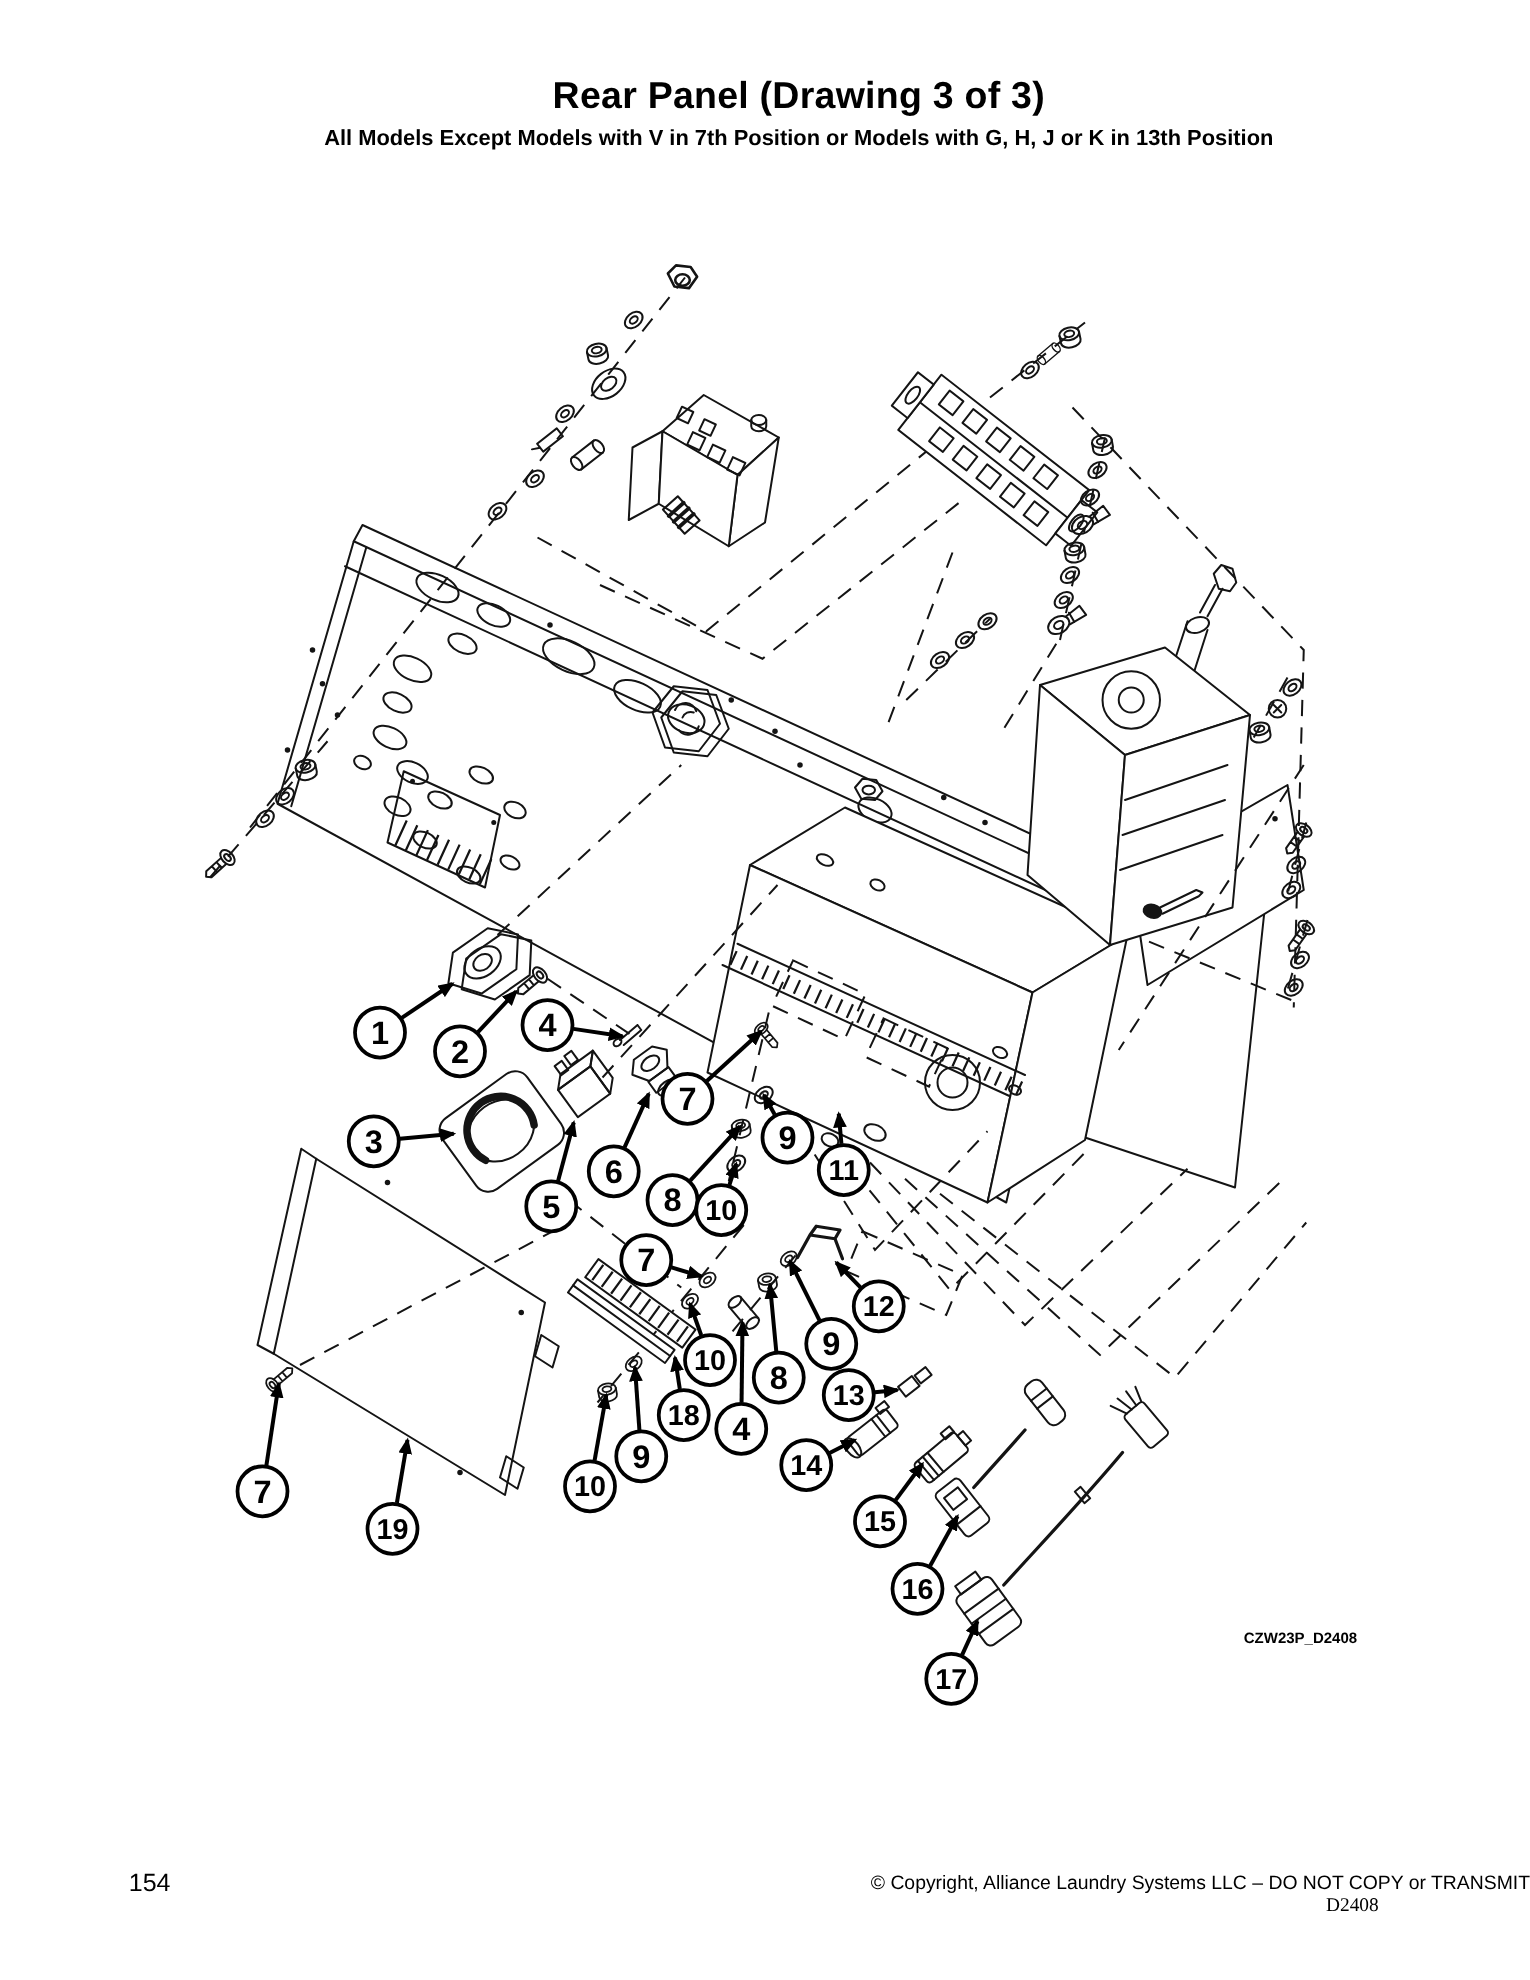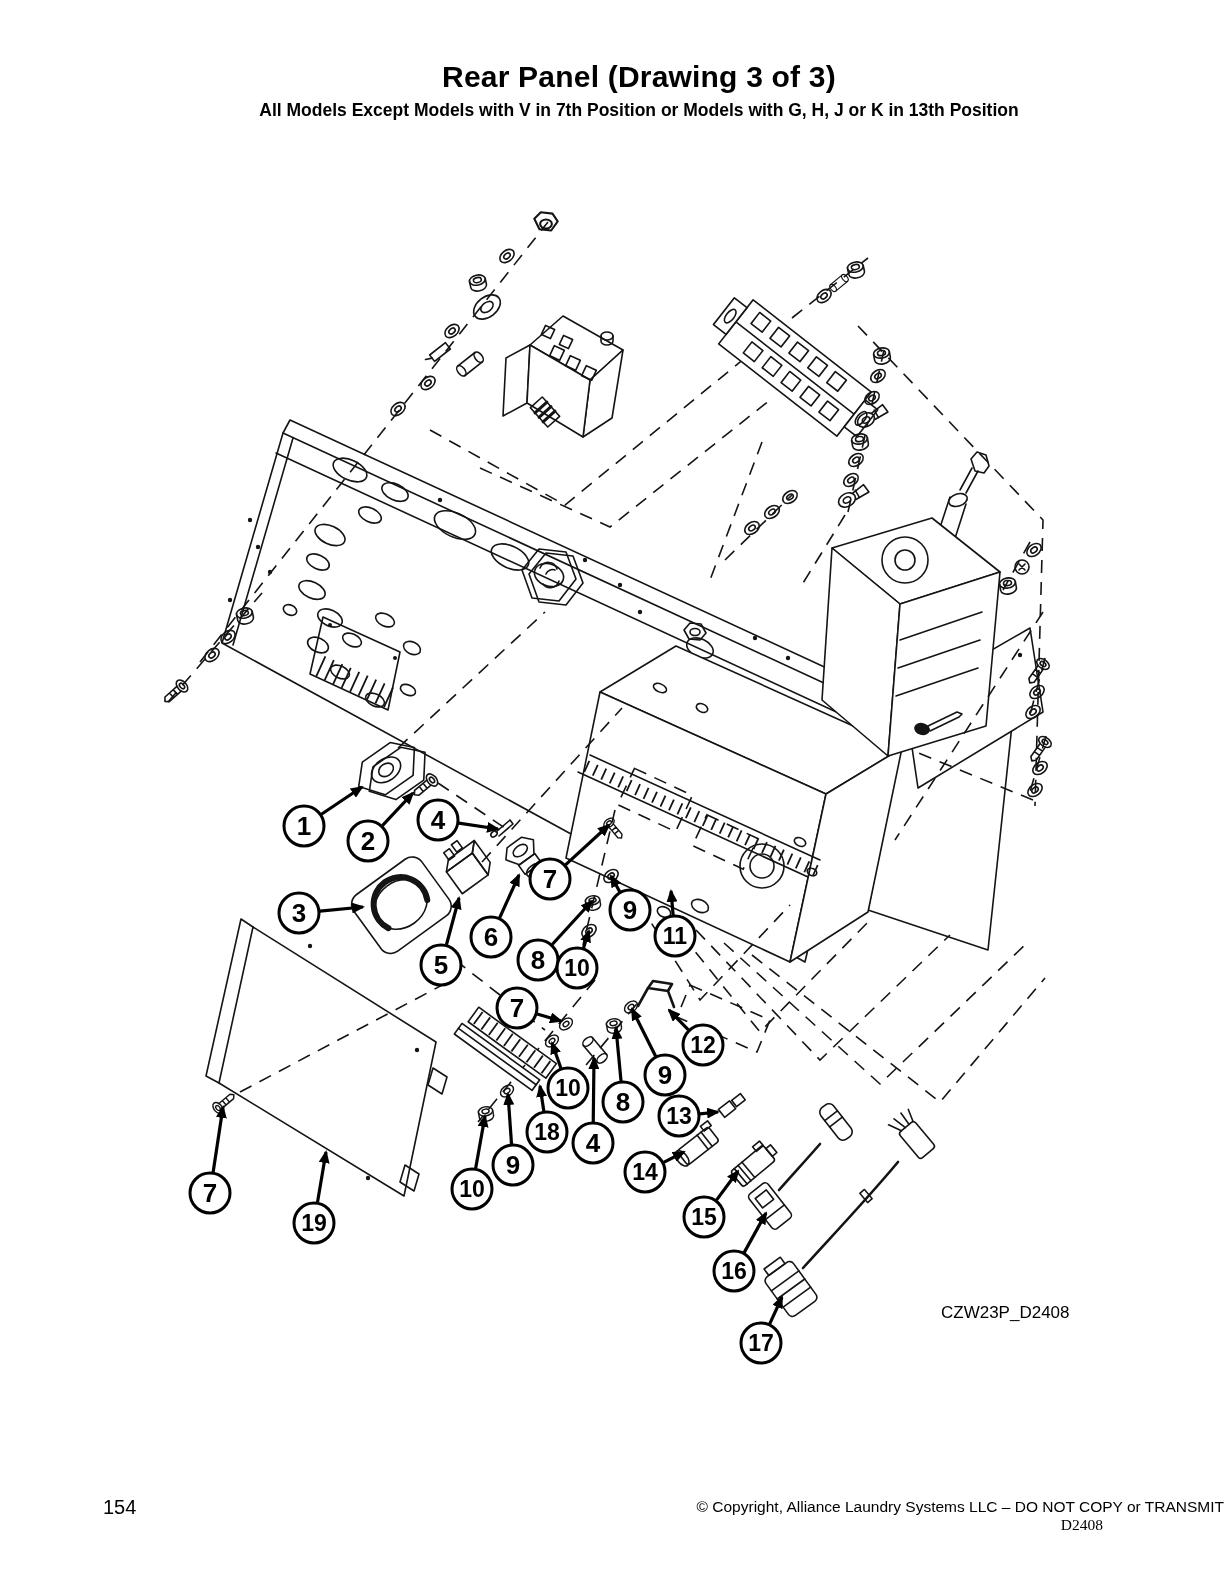--- a/index.html
+++ b/index.html
@@ -1,21 +1,21 @@
 <!DOCTYPE html>
 <html><head>
 <meta charset="utf-8">
 <style>
   html,body{margin:0;padding:0;background:#e8e8e8;}
   .page{position:relative;width:1224px;height:1584px;background:#ffffff;margin:0 auto;
         font-family:"Liberation Sans","DejaVu Sans",sans-serif;color:#000;overflow:hidden;}
   .hdr{position:absolute;top:60px;left:0;width:100%;text-align:center;margin-left:27px;}
   .hdr h1{margin:0;font-size:30px;font-weight:bold;letter-spacing:.2px;}
   .hdr p{margin:6px 0 0 0;font-size:17.5px;font-weight:700;}
-  .drawcode{position:absolute;top:1303px;left:941px;font-size:17px;}
+  .drawcode{position:absolute;top:1303px;left:995px;font-size:12px;font-weight:bold;}
   .footer{position:absolute;top:1496px;left:0;width:100%;font-size:15.5px;}
   .footer .pn{position:absolute;left:103px;top:0;font-size:20px;}
   .footer .cp{position:absolute;left:0;width:100%;text-align:right;top:2px;}
   .footer .dc{position:absolute;right:121px;top:20px;font-family:Liberation Serif, serif;}
   svg.diagram{position:absolute;top:0;left:0;}
   svg.diagram *{vector-effect:none;}
   .ln{stroke:#141414;fill:none;stroke-width:1.6;stroke-linecap:round;stroke-linejoin:round;}
   .fw{stroke:#141414;fill:#ffffff;stroke-width:1.6;stroke-linejoin:round;}
   .dash{stroke:#141414;fill:none;stroke-width:1.6;stroke-dasharray:13 9;stroke-linecap:butt;}
   .dot{fill:#141414;stroke:none;}

